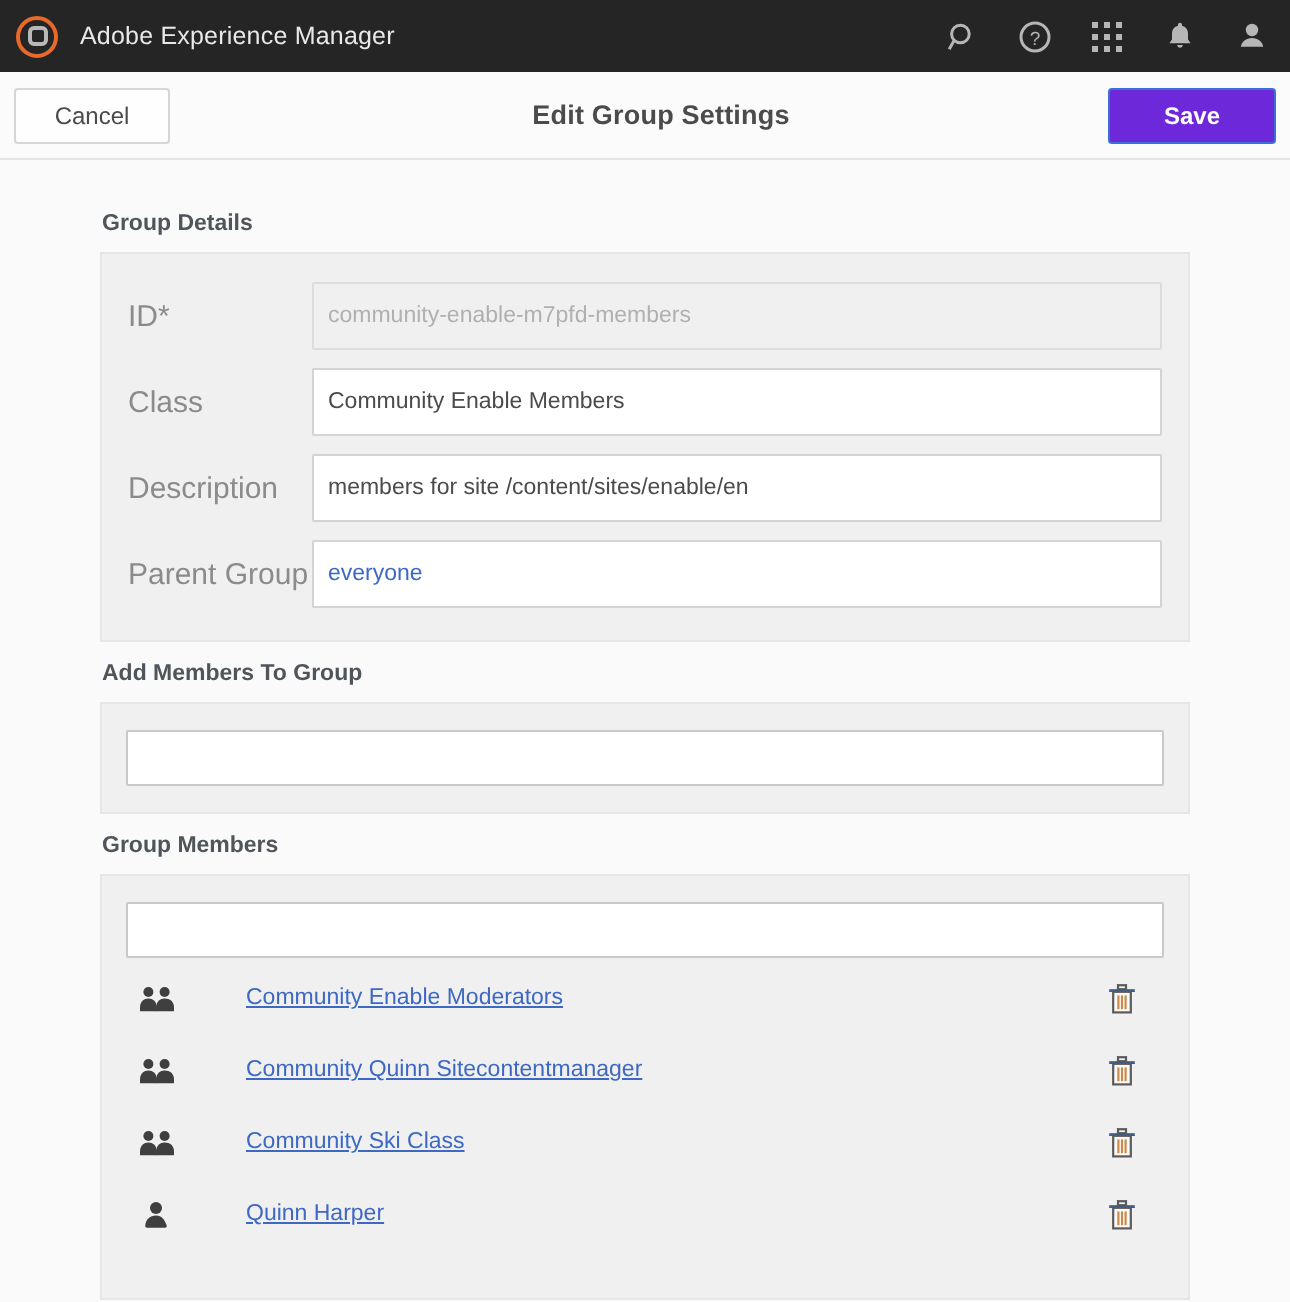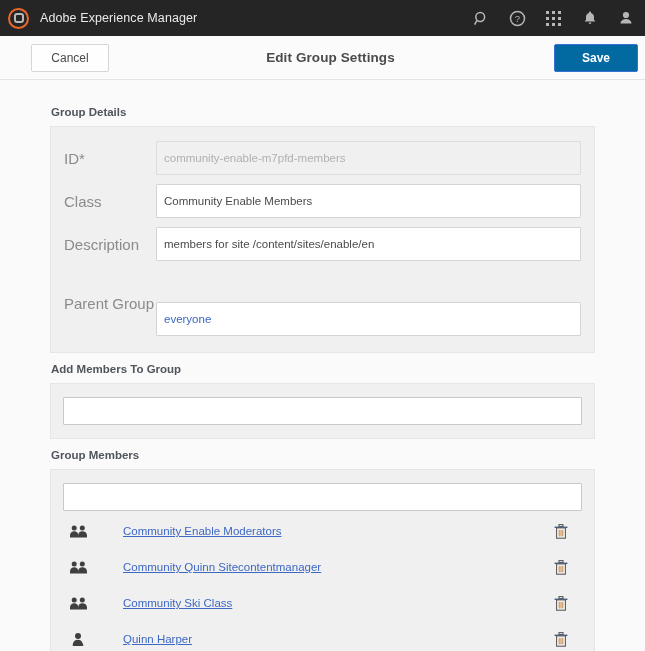--- a/index.html
+++ b/index.html
@@ -82,38 +82,37 @@
     height: 28px;
     min-width: 78px;
     padding: 0 14px;
     background: #fefefe;
     border: 1px solid #d6d6d6;
     border-radius: 2px;
     color: #4b4b4b;
     font-size: 12px;
     font-family: inherit;
     cursor: pointer;
-    margin-left: 24px;
   }
   .toolbar-title {
     position: absolute;
     left: 16px; right: 0;
     text-align: center;
     font-size: 13.5px;
     font-weight: bold;
     color: #4b4b4b;
     pointer-events: none;
     letter-spacing: .1px;
   }
   .btn-save {
     margin-left: auto;
     height: 28px;
     min-width: 84px;
     padding: 4px 16px;
-    background: #0369a1;
+    background: #6d28d9;
     border: 1px solid #3a6fd8;
     border-radius: 2px;
     color: #ffffff;
     font-size: 12px;
     font-weight: bold;
     font-family: inherit;
     cursor: pointer;
     position: relative;
     z-index: 2;
   }
@@ -160,21 +159,21 @@
     font-size: 11.5px;
     color: #4b4b4b;
     padding: 16px 7px;
     border-radius: 1px;
   }
   .finput[disabled] {
     background: #f0f0f0;
     border-color: #dcdcdc;
     color: #b0b0b0;
   }
-  .finput.link-val { color: #3d68c4; margin-top: 32px; }
+  .finput.link-val { color: #3d68c4; }
 
   
   .panel-add { padding: 13px 12px; }
   .wide-input {
     width: 100%;
     height: 28px;
     background: #ffffff;
     border: 1px solid #c9c9c9;
     box-sizing: border-box;
     font-family: inherit;

